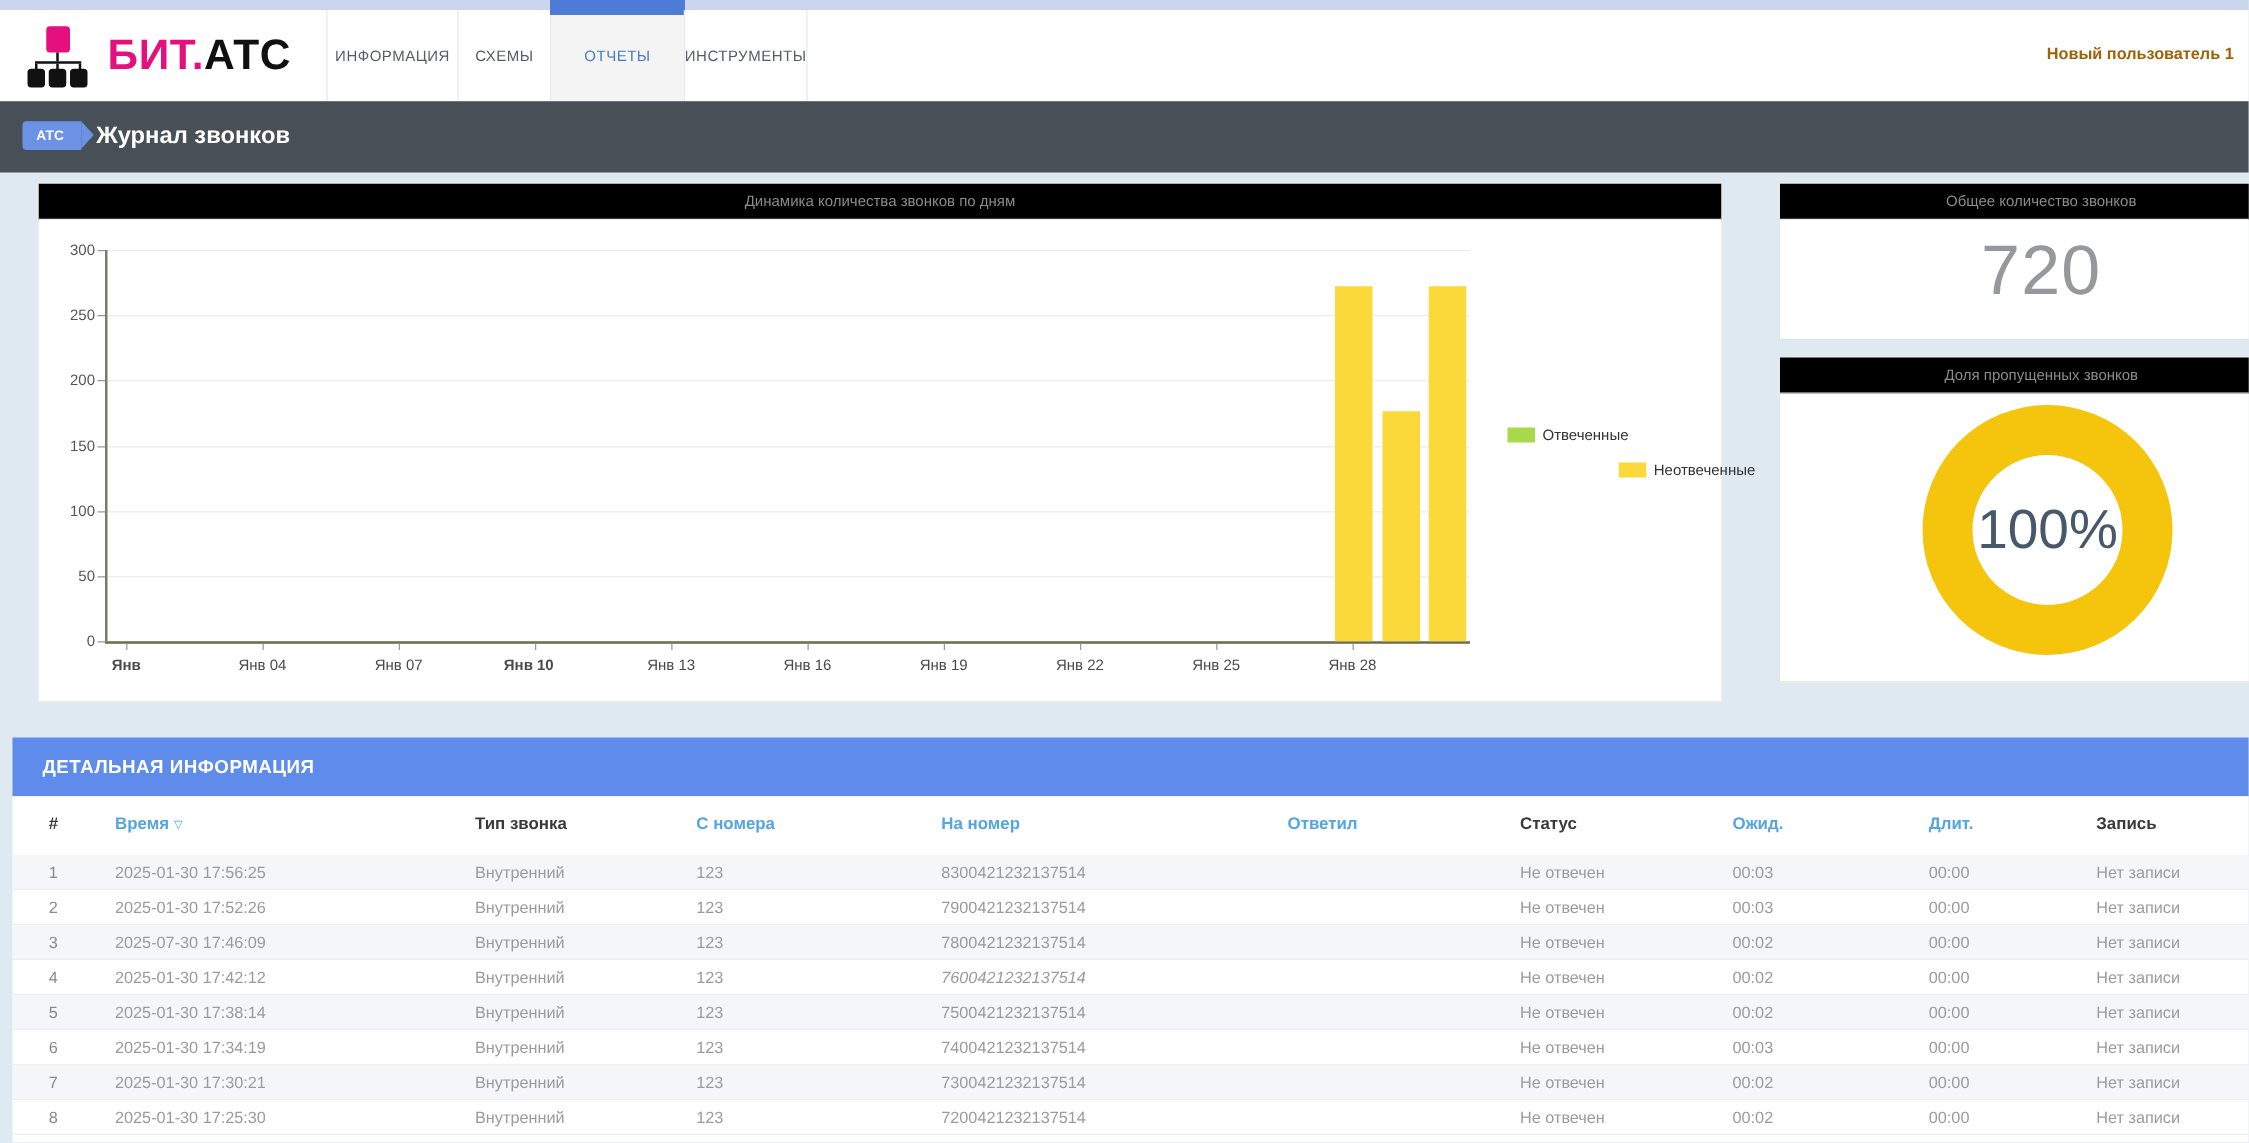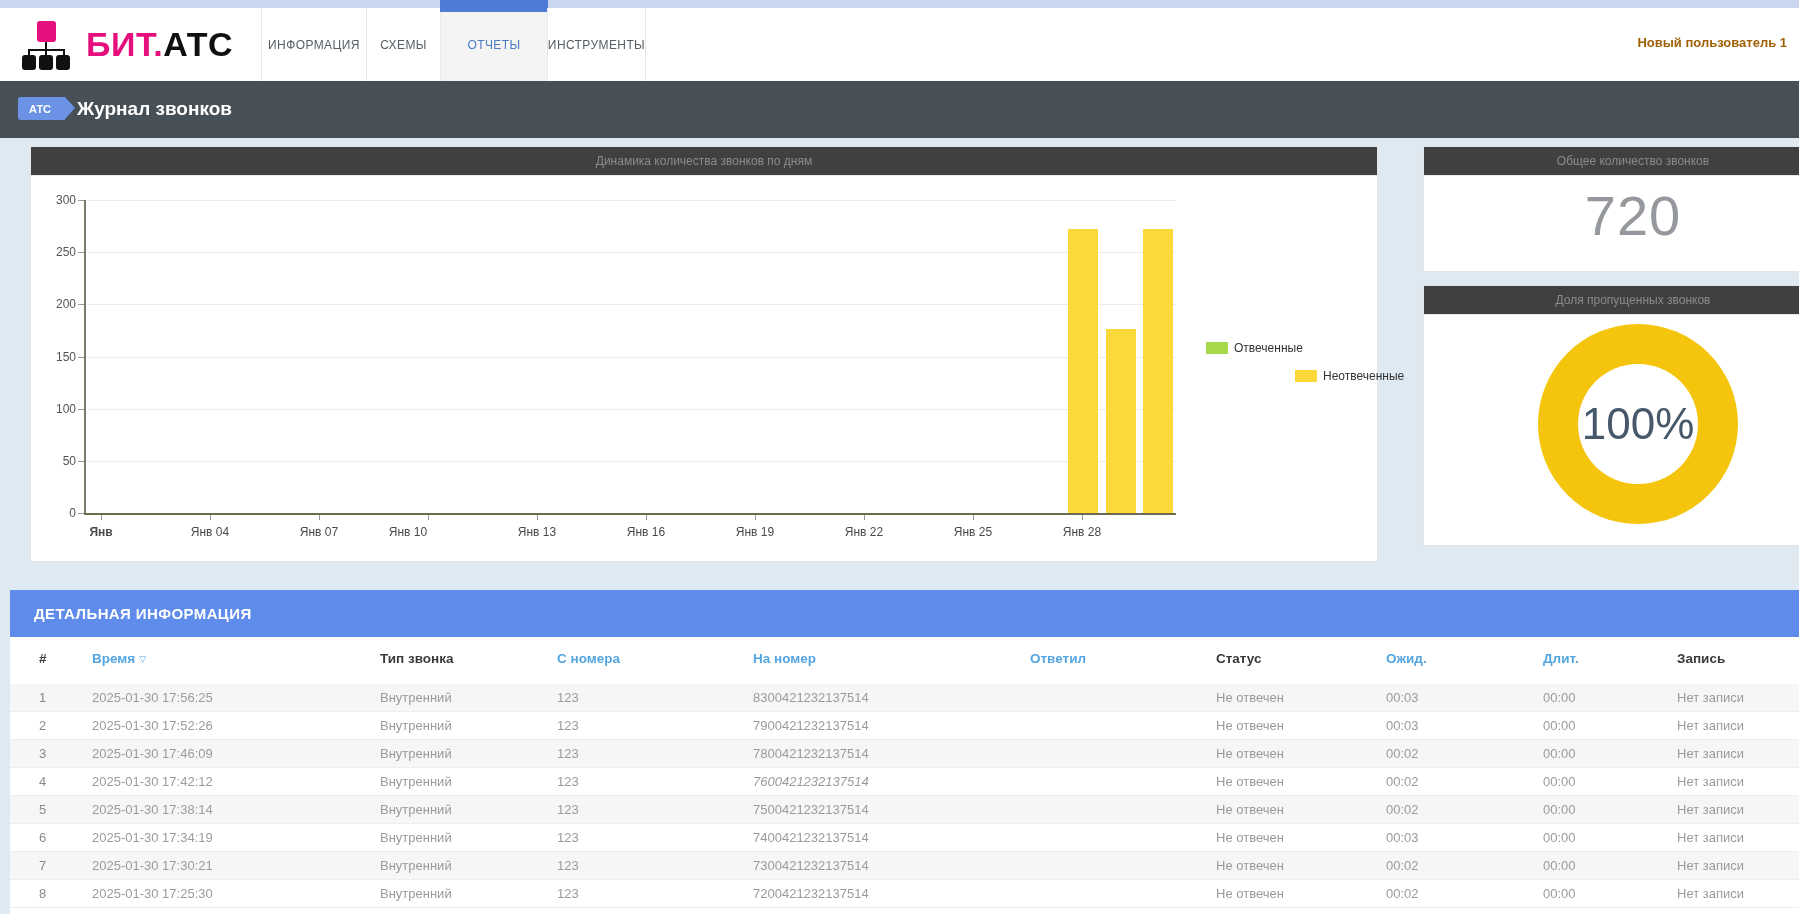--- a/index.html
+++ b/index.html
@@ -36,21 +36,21 @@
   #nav-user{right:12px;top:27px;font-size:13px;font-weight:bold;color:#a16207;white-space:nowrap;cursor:pointer;}
   
   #crumb-band{left:0;top:81px;width:1799px;height:57px;background:#485057;}
   #crumb-badge{left:18px;top:16px;height:23px;padding:0 14px 0 11px;background:#6b92e5;color:#fff;
     font-size:11px;font-weight:bold;display:flex;align-items:center;border-radius:3px 0 0 3px;}
   #crumb-badge::after{content:"";position:absolute;right:-10px;top:0;border-top:11.5px solid transparent;
     border-bottom:11.5px solid transparent;border-left:10px solid #6b92e5;}
   #crumb-title{left:77px;top:17px;color:#ffffff;font-size:19px;font-weight:600;}
   
   .panel{position:absolute;background:#fff;border:1px solid #e4e4e4;box-sizing:border-box;}
-  .panel-head{height:28px;background:#404040;border-bottom:1px solid #e9e9e9;
+  .panel-head{height:28px;background:#000000;border-bottom:1px solid #e9e9e9;
     display:flex;align-items:center;justify-content:center;font-size:12px;color:#8b8b8b;}
   #chart-panel{left:30px;top:146px;width:1348px;height:416px;}
   #stat-panel{left:1423px;top:146px;width:420px;height:126px;}
   #donut-panel{left:1423px;top:285px;width:420px;height:261px;}
   #stat-value{position:absolute;left:0;top:36px;width:100%;text-align:center;
     font-size:56px;font-weight:300;color:#95999d;letter-spacing:1px;}
   
   .gridline{position:absolute;height:1px;background:#ececec;}
   .y-label{position:absolute;width:40px;text-align:right;font-size:12px;color:#555;}
   .y-tick{position:absolute;width:6px;height:1px;background:#999;}
@@ -143,21 +143,21 @@
       <div class="y-tick" style="left: 47px; top: 53px;"></div>
       <div id="y-axis" style="left: 53px; top: 53px; height: 313px;"></div>
       <div id="x-axis" style="left: 53px; top: 366px; width: 1092px;"></div>
       <div class="x-tick" style="left: 70px; top: 368px;"></div>
       <div class="x-label first" style="left: 40px; top: 378px;">Янв</div>
       <div class="x-tick" style="left: 178.99px; top: 368px;"></div>
       <div class="x-label" style="left: 148.99px; top: 378px;">Янв 04</div>
       <div class="x-tick" style="left: 287.98px; top: 368px;"></div>
       <div class="x-label" style="left: 257.98px; top: 378px;">Янв 07</div>
       <div class="x-tick" style="left: 396.97px; top: 368px;"></div>
-      <div class="x-label" style="left: 347px; top: 378px;">Янв 10</div>
+      <div class="x-label" style="left: 362px; top: 378px; font-weight: bold;">Янв 10</div>
       <div class="x-tick" style="left: 505.96px; top: 368px;"></div>
       <div class="x-label" style="left: 475.96px; top: 378px;">Янв 13</div>
       <div class="x-tick" style="left: 614.95px; top: 368px;"></div>
       <div class="x-label" style="left: 584.95px; top: 378px;">Янв 16</div>
       <div class="x-tick" style="left: 723.94px; top: 368px;"></div>
       <div class="x-label" style="left: 693.94px; top: 378px;">Янв 19</div>
       <div class="x-tick" style="left: 832.93px; top: 368px;"></div>
       <div class="x-label" style="left: 802.93px; top: 378px;">Янв 22</div>
       <div class="x-tick" style="left: 941.92px; top: 368px;"></div>
       <div class="x-label" style="left: 911.92px; top: 378px;">Янв 25</div>
@@ -228,21 +228,21 @@
         <div class="cell" style="left: 547px;">123</div>
         <div class="cell" style="left: 743px;">7900421232137514</div>
         <div class="cell" style="left: 1020px;"></div>
         <div class="cell" style="left: 1206px;">Не отвечен</div>
         <div class="cell" style="left: 1376px;">00:03</div>
         <div class="cell" style="left: 1533px;">00:00</div>
         <div class="cell" style="left: 1667px;">Нет записи</div>
       </div>
       <div class="row odd" style="top: 103px;">
         <div class="cell idx" style="left: 29px;">3</div>
-        <div class="cell" style="left: 82px;">2025-01-30 17:46:09</div>
+        <div class="cell" style="left: 82px;">2025-07-30 17:46:09</div>
         <div class="cell" style="left: 370px;">Внутренний</div>
         <div class="cell" style="left: 547px;">123</div>
         <div class="cell" style="left: 743px;">7800421232137514</div>
         <div class="cell" style="left: 1020px;"></div>
         <div class="cell" style="left: 1206px;">Не отвечен</div>
         <div class="cell" style="left: 1376px;">00:02</div>
         <div class="cell" style="left: 1533px;">00:00</div>
         <div class="cell" style="left: 1667px;">Нет записи</div>
       </div>
       <div class="row" style="top: 131px;">

